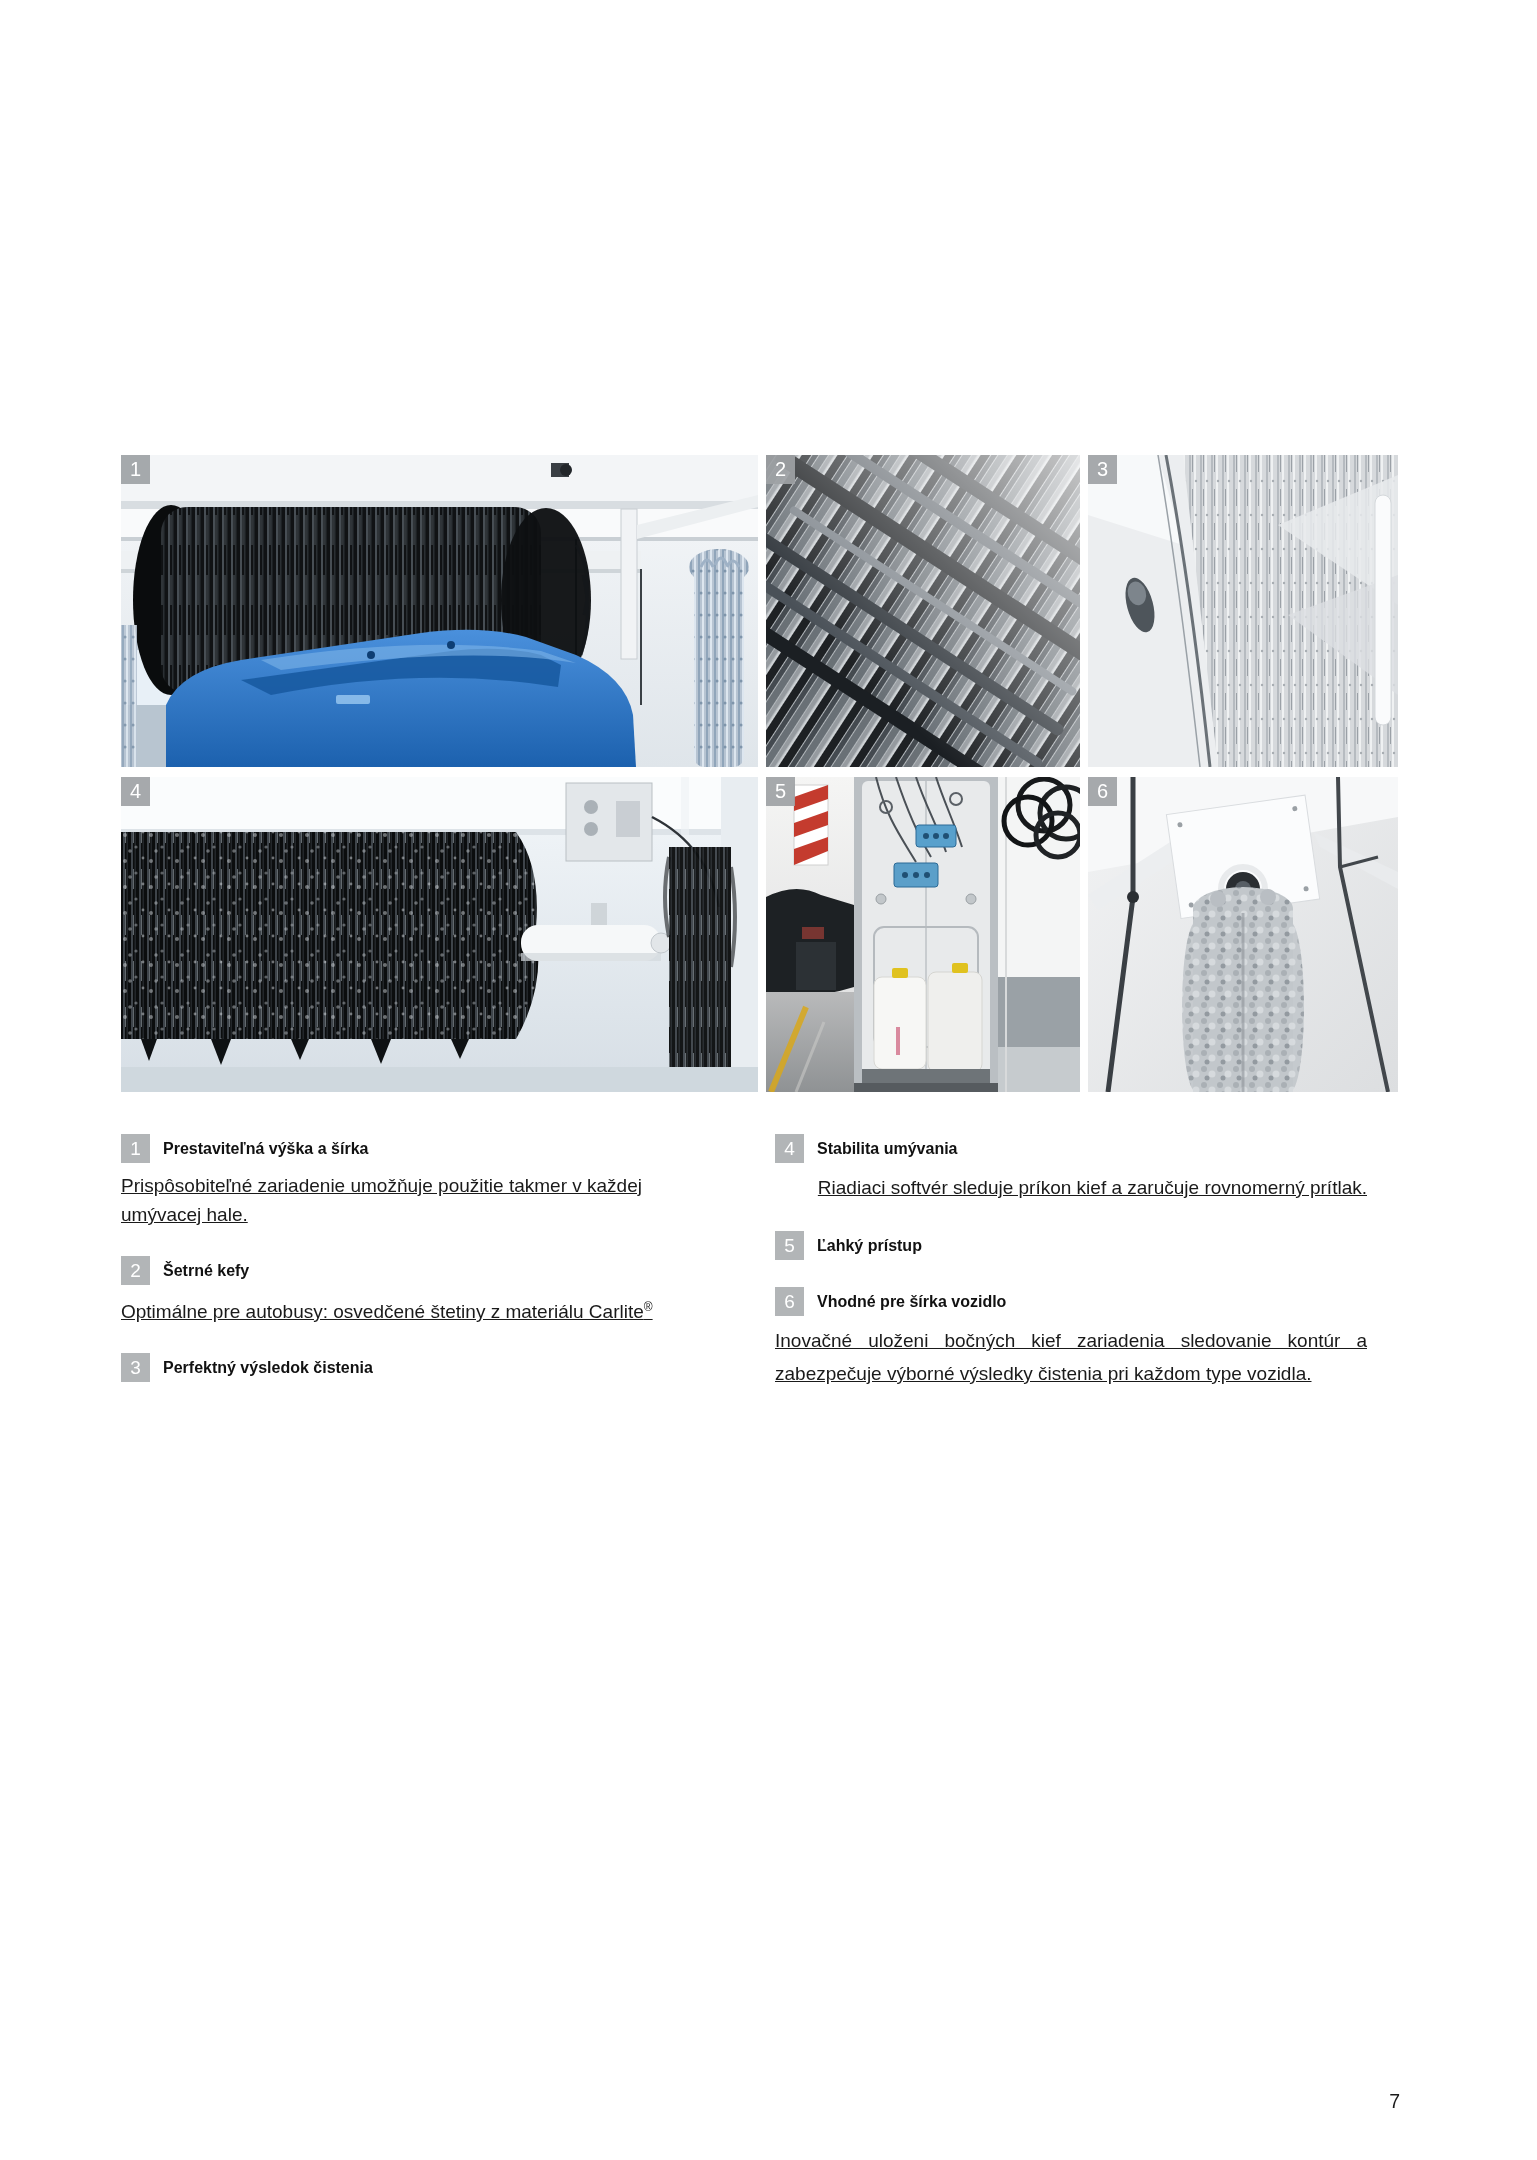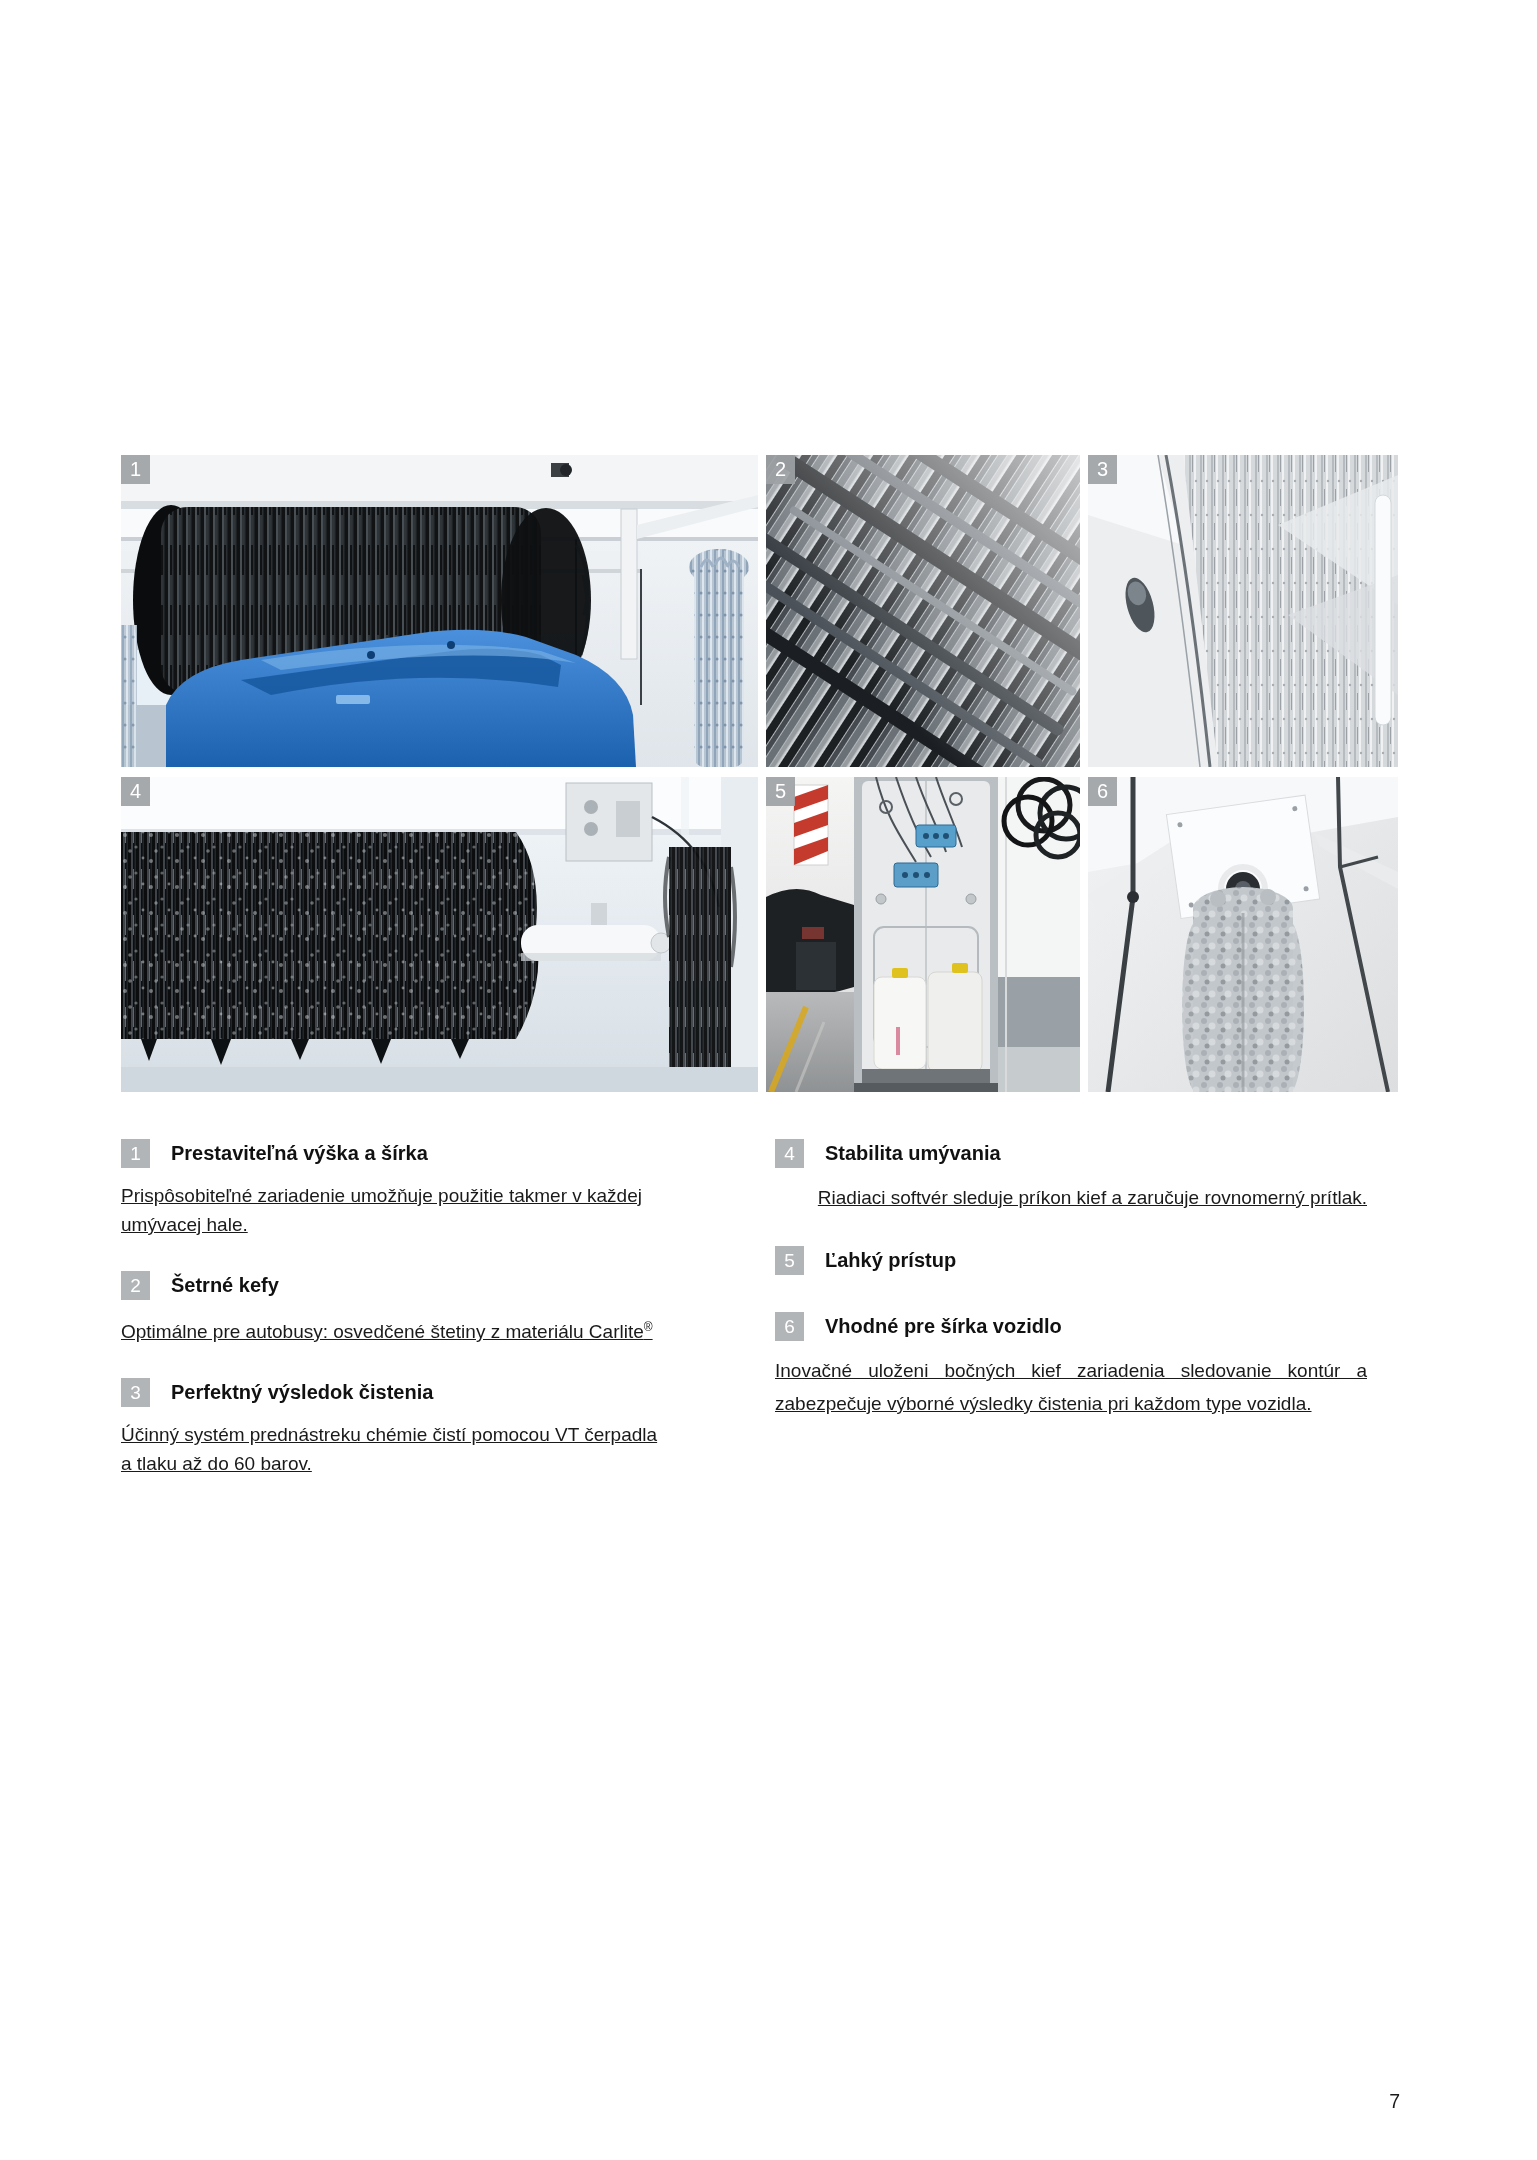--- a/index.html
+++ b/index.html
@@ -16,21 +16,21 @@
                color:#ffffff;font-size:20px;line-height:29px;text-align:center;}
 
   
   .col{position:absolute;top:1134px;}
   .col-left{left:121px;width:545px;}
   .col-right{left:775px;width:592px;}
   .section{margin-bottom:27px;}
   .sec-head{display:flex;align-items:center;gap:13px;margin-bottom:8px;}
   .txt-badge{flex:0 0 auto;width:29px;height:29px;background:#b2b5b7;color:#ffffff;
              font-size:19px;line-height:29px;text-align:center;}
-  .sec-head h3{margin:8px;font-size:20px;font-weight:bold;color:#111;}
+  .sec-head h3{margin:0;font-size:16px;font-weight:bold;color:#111;}
   .section p{margin:0;font-size:19px;line-height:29px;color:#1a1a1a;text-decoration:underline;}
   .col-right .section p{line-height:33px;text-align:justify;}
   .col-right .section p.single{text-align:right;}
   sup.reg{font-size:12px;}
 
   .page-number{position:absolute;left:1320px;top:2090px;width:80px;text-align:right;
                font-size:19.5px;color:#1a1a1a;}
 </style>
 </head>
 <body>
@@ -333,21 +333,20 @@
         <h3>Šetrné kefy</h3>
       </div>
       <p><span>Optimálne pre autobusy: osvedčené štetiny z materiálu Carlite</span><sup class="reg">®</sup></p>
     </div>
 
     <div class="section">
       <div class="sec-head">
         <span class="txt-badge">3</span>
         <h3>Perfektný výsledok čistenia</h3>
       </div>
-      <p>Účinný systém prednástreku chémie čistí pomocou VT čerpadla a tlaku až do 60 barov.</p>
     </div>
   </div>
 
   <div class="col col-right">
 
     <div class="section">
       <div class="sec-head">
         <span class="txt-badge">4</span>
         <h3>Stabilita umývania</h3>
       </div>

